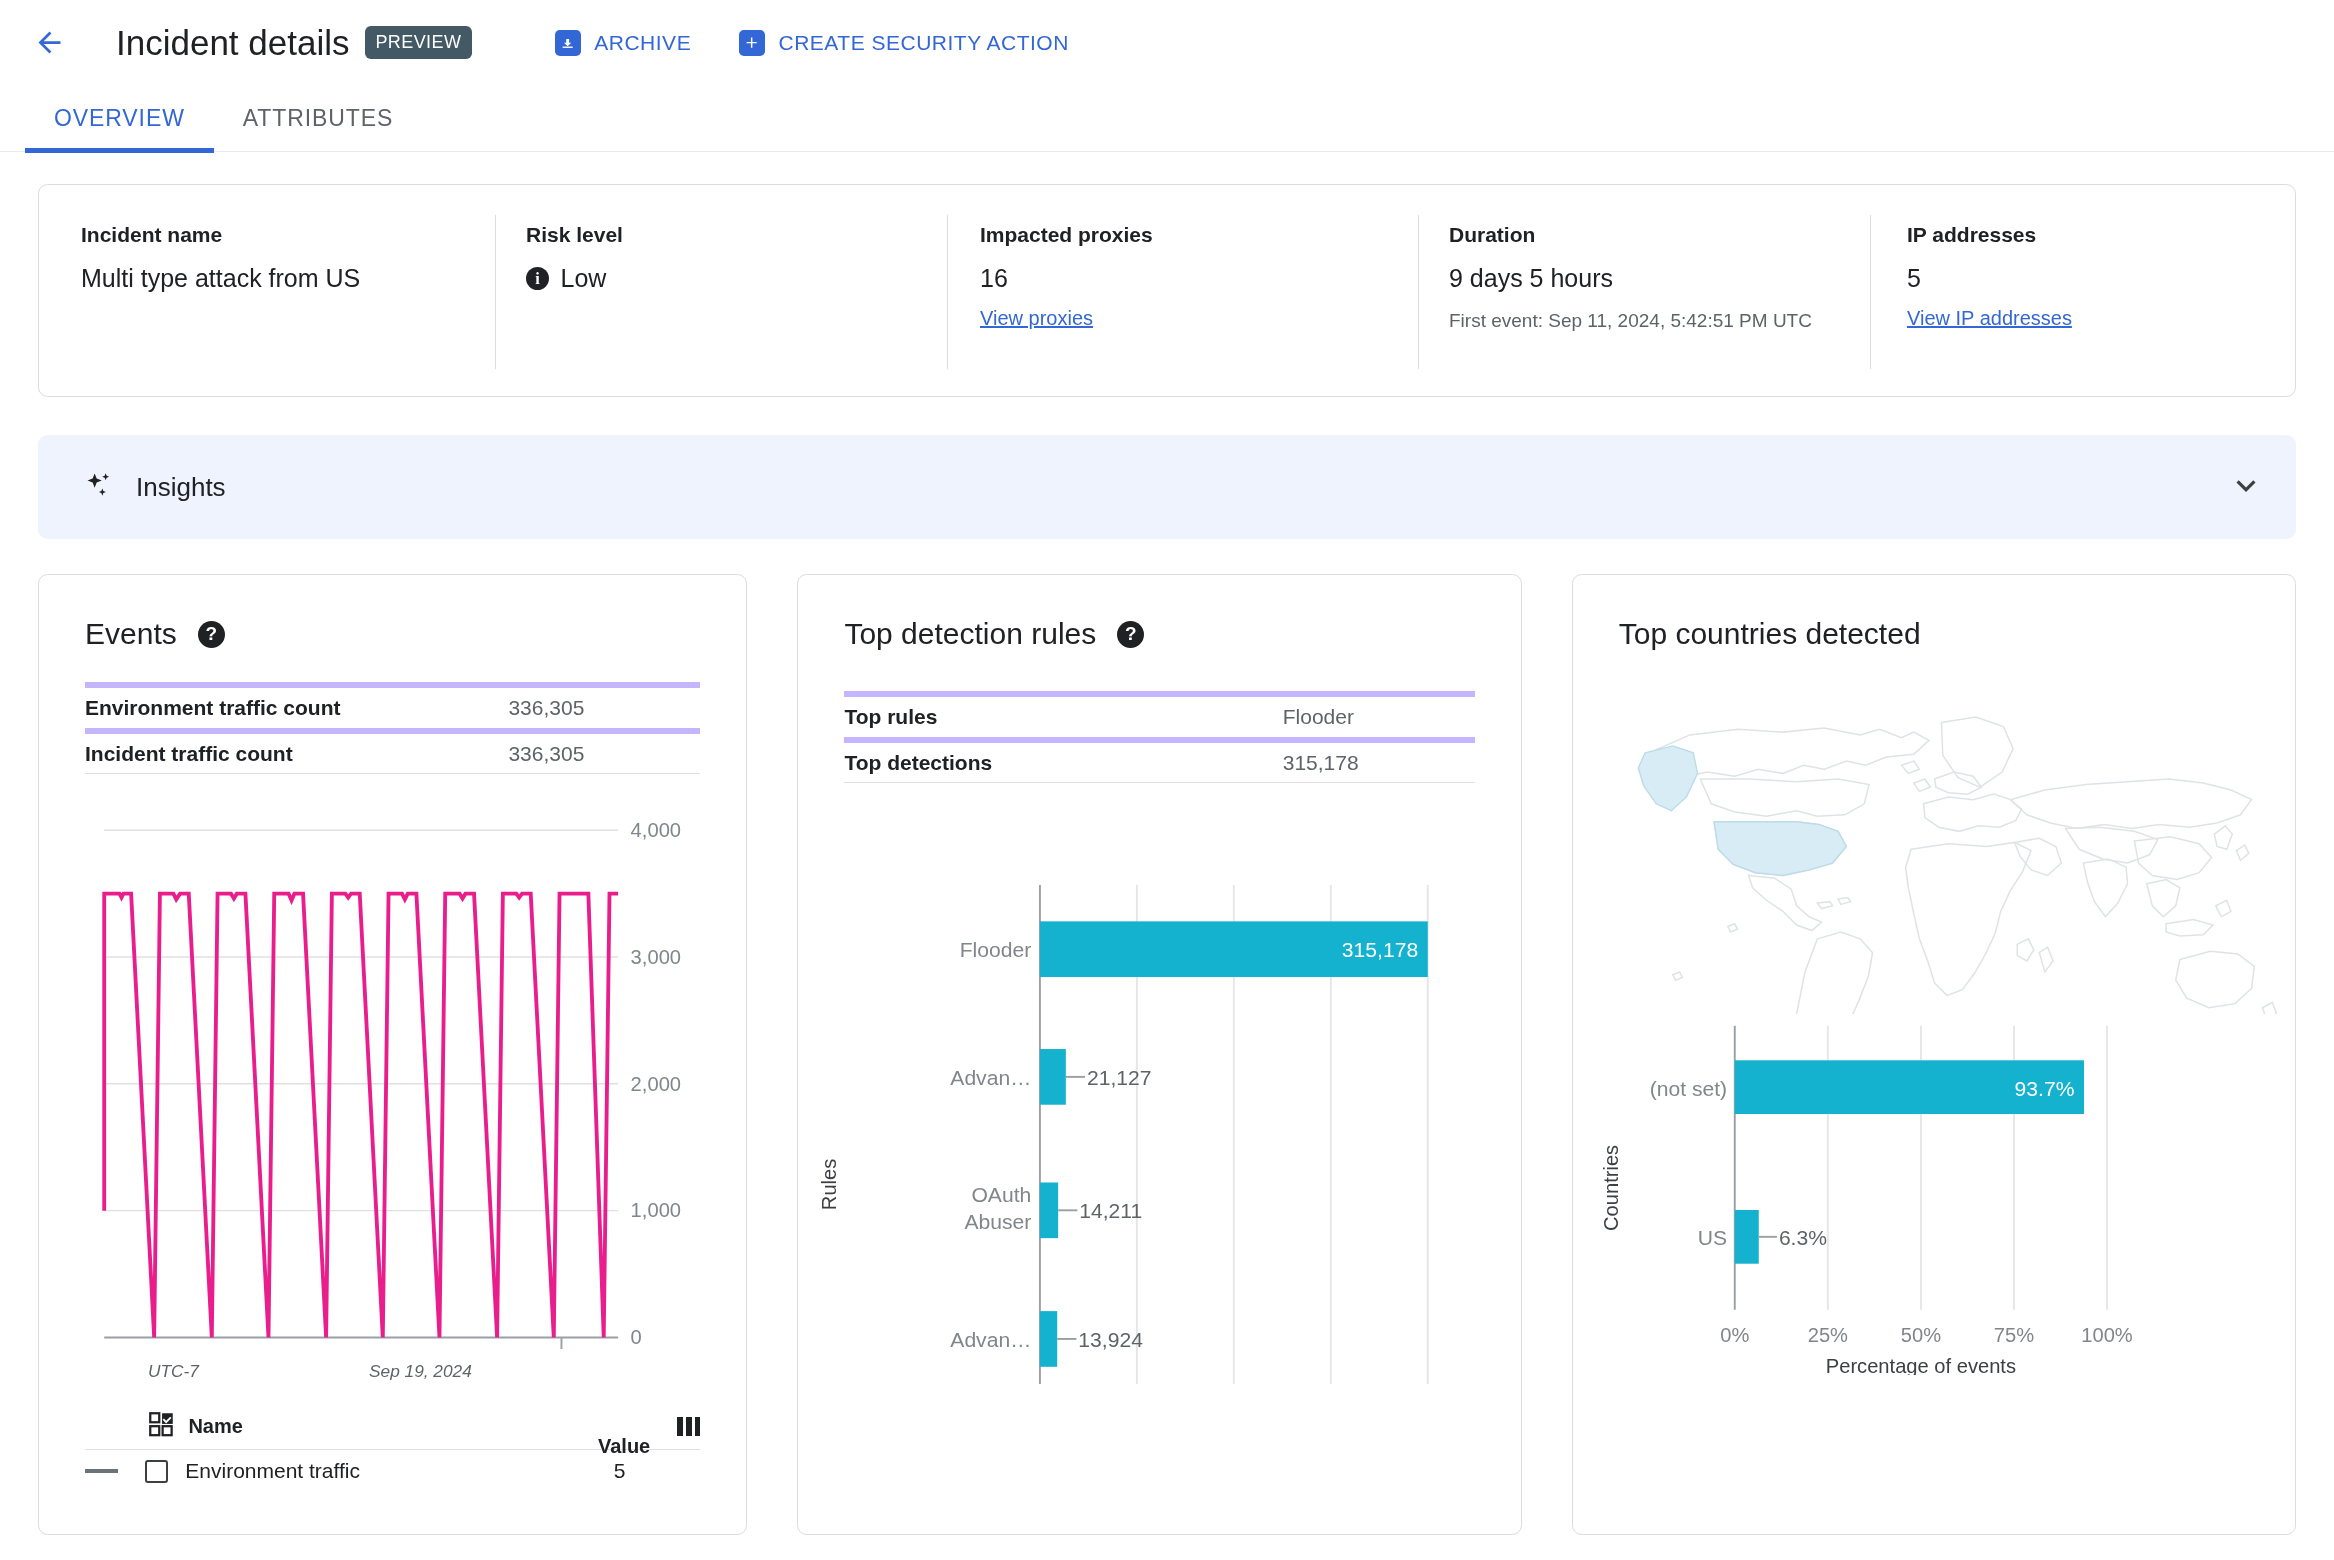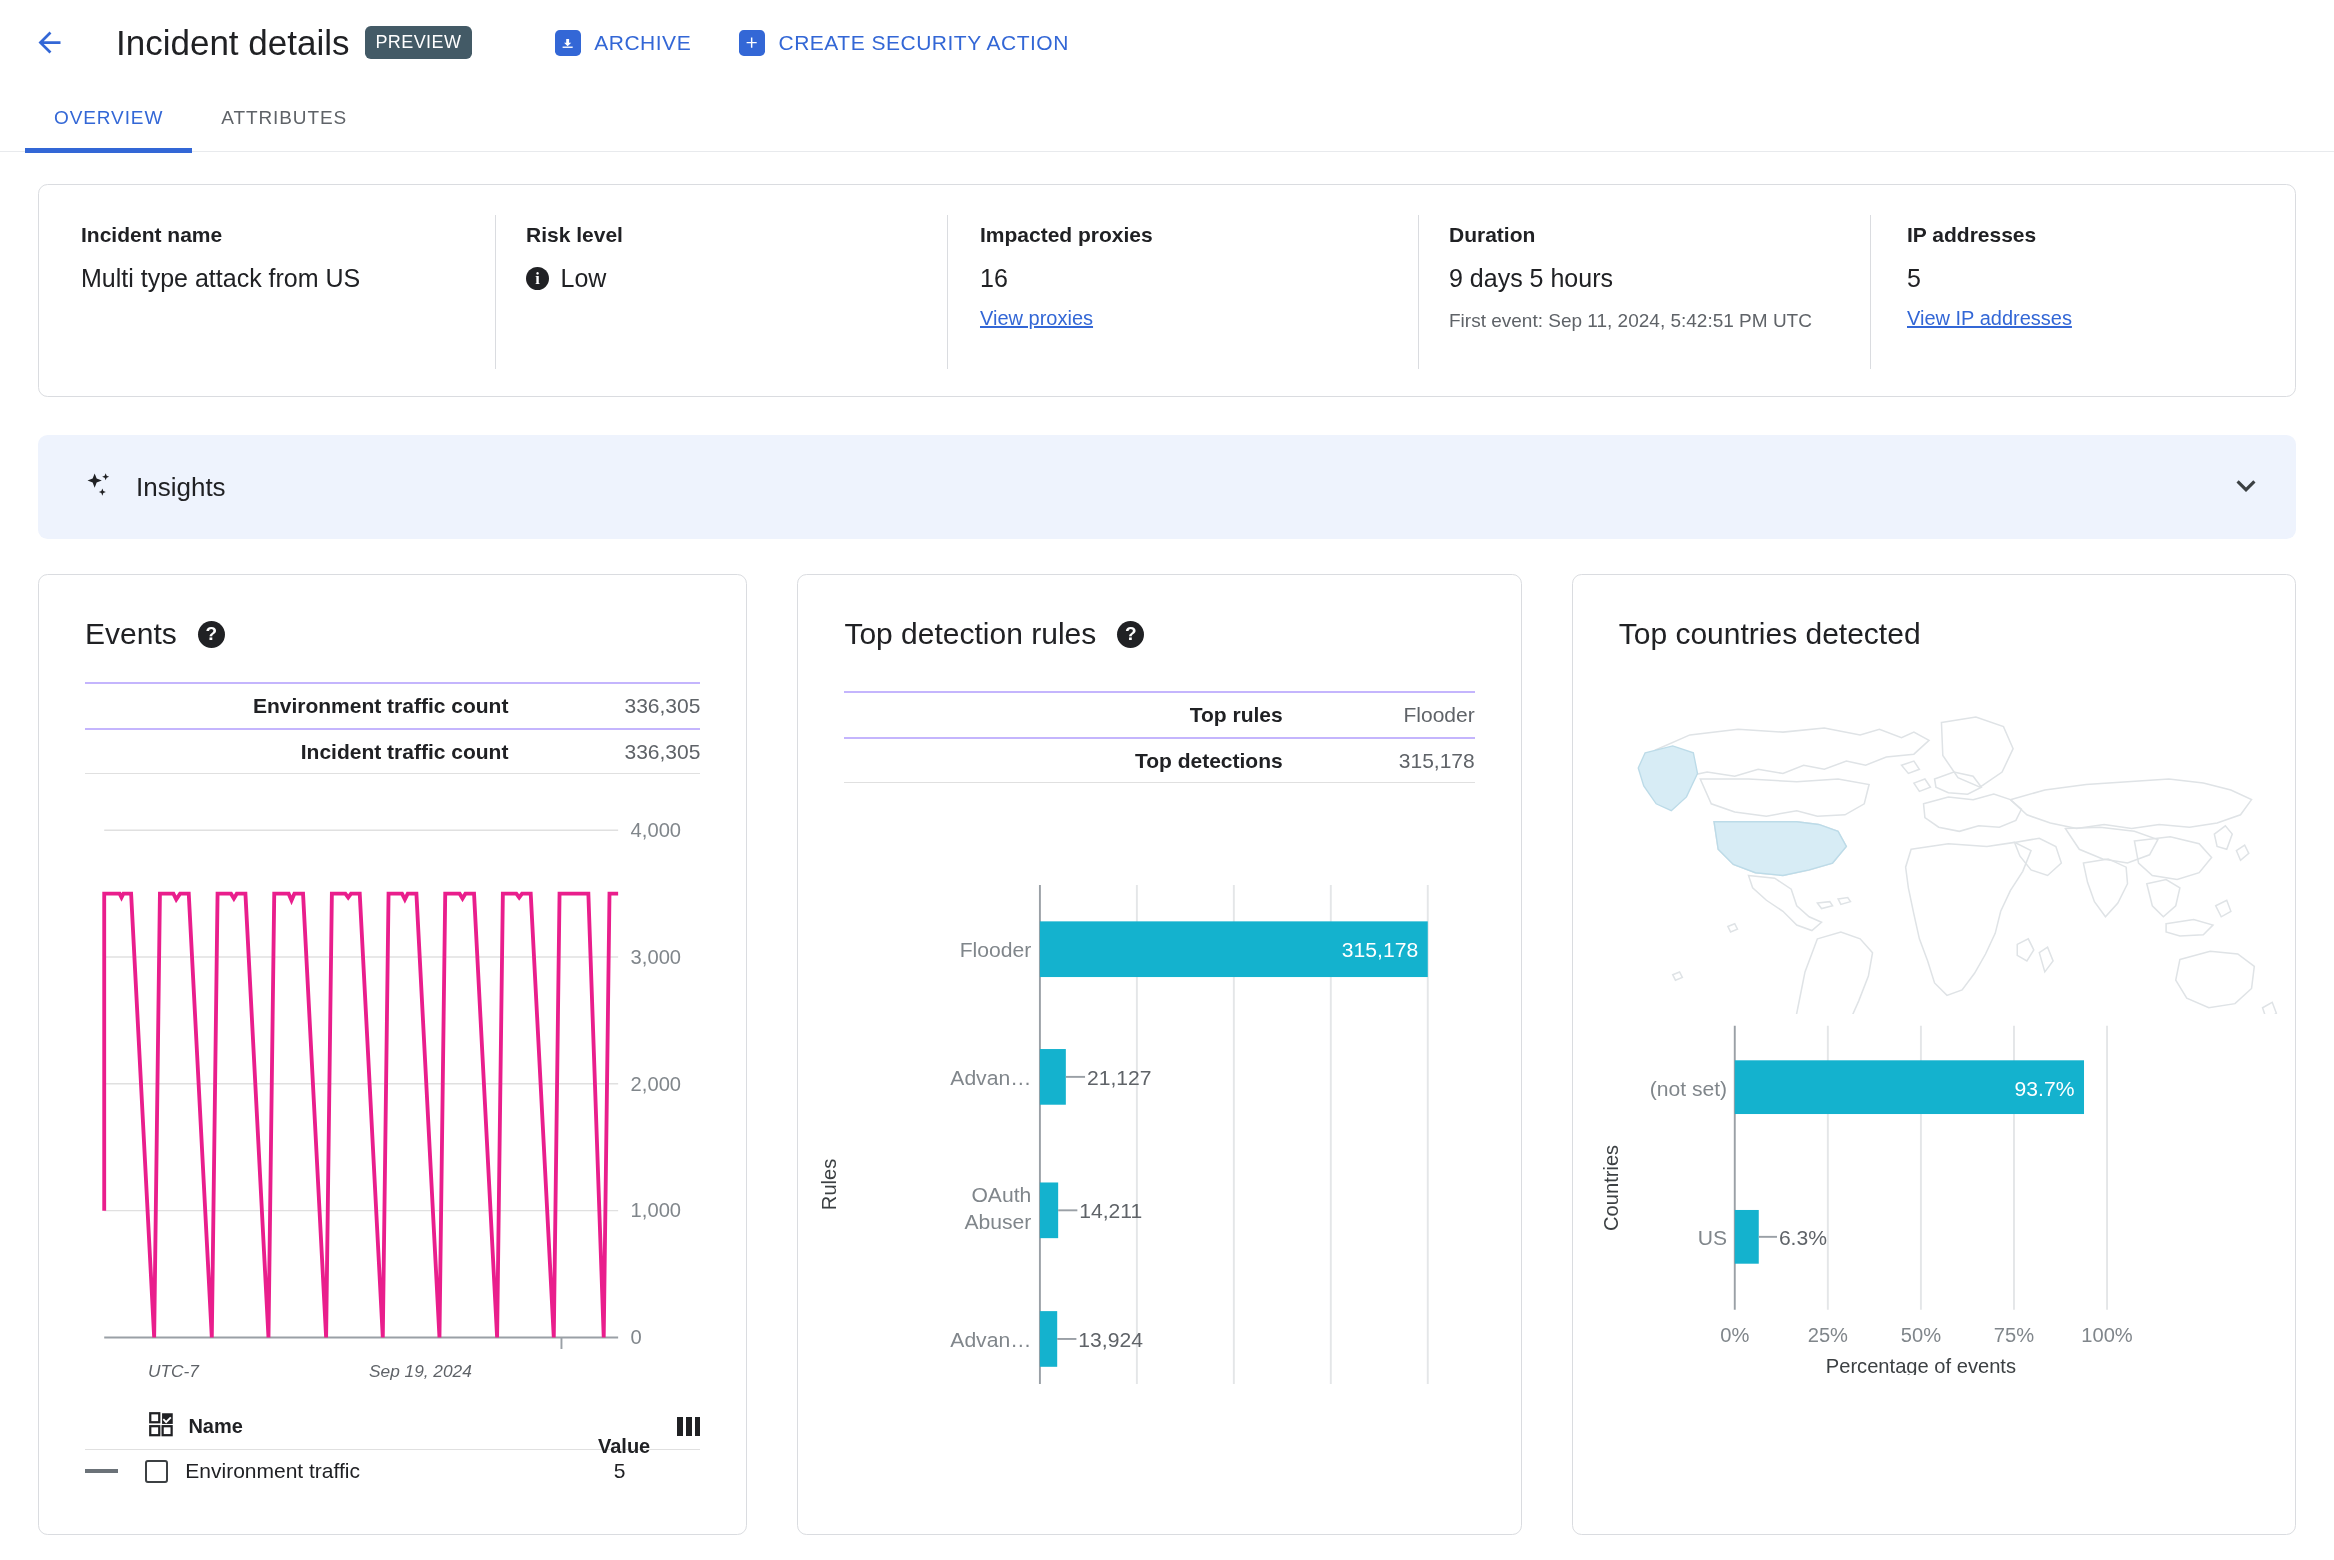--- a/index.html
+++ b/index.html
@@ -65,21 +65,21 @@
   .tabbar {
     height: 67px;
     display: flex;
     align-items: stretch;
     border-bottom: 1.9px solid #e8eaed;
     padding-left: 25px;
   }
   .tab {
     display: flex; align-items: center;
     padding: 0 29px;
-    font-size: 19px;
+    font-size: 23px;
     letter-spacing: 0.9px;
     color: #5f6368;
     cursor: pointer;
     position: relative;
   }
   .tab.active { color: #3367d6; }
   .tab.active::after {
     content: "";
     position: absolute; left: 0; right: 0; bottom: -1.9px;
     height: 4.8px; background: #3367d6;
@@ -176,22 +176,21 @@
     background: #202124; color: #fff;
     font-size: 19px; font-weight: 700;
     display: flex; align-items: center; justify-content: center;
   }
 
   
   .stat-table { margin: 31px 46px 0 46px; }
   .stat-row {
     display: flex; align-items: center;
     height: 46px;
-    border-top: 2px solid #c4b5fd;
-    text-align: right;
+    border-top: 6px solid #c4b5fd;
   }
   .stat-row:last-child { border-bottom: 1px solid #e0e0e0; }
   .stat-key { font-size: 21px; font-weight: 700; color: #202124; flex: 1; }
   .stat-val { font-size: 21px; color: #5f6368; width: 192px; }
 
   
   .line-wrap { position: relative; margin-top: 37px; padding-left: 46px; }
   .line-xaxis {
     display: flex; font-size: 17.3px; color: #5f6368;
     margin: 7.7px 0 0 63px; position: relative; width: 538px; font-style: italic;

